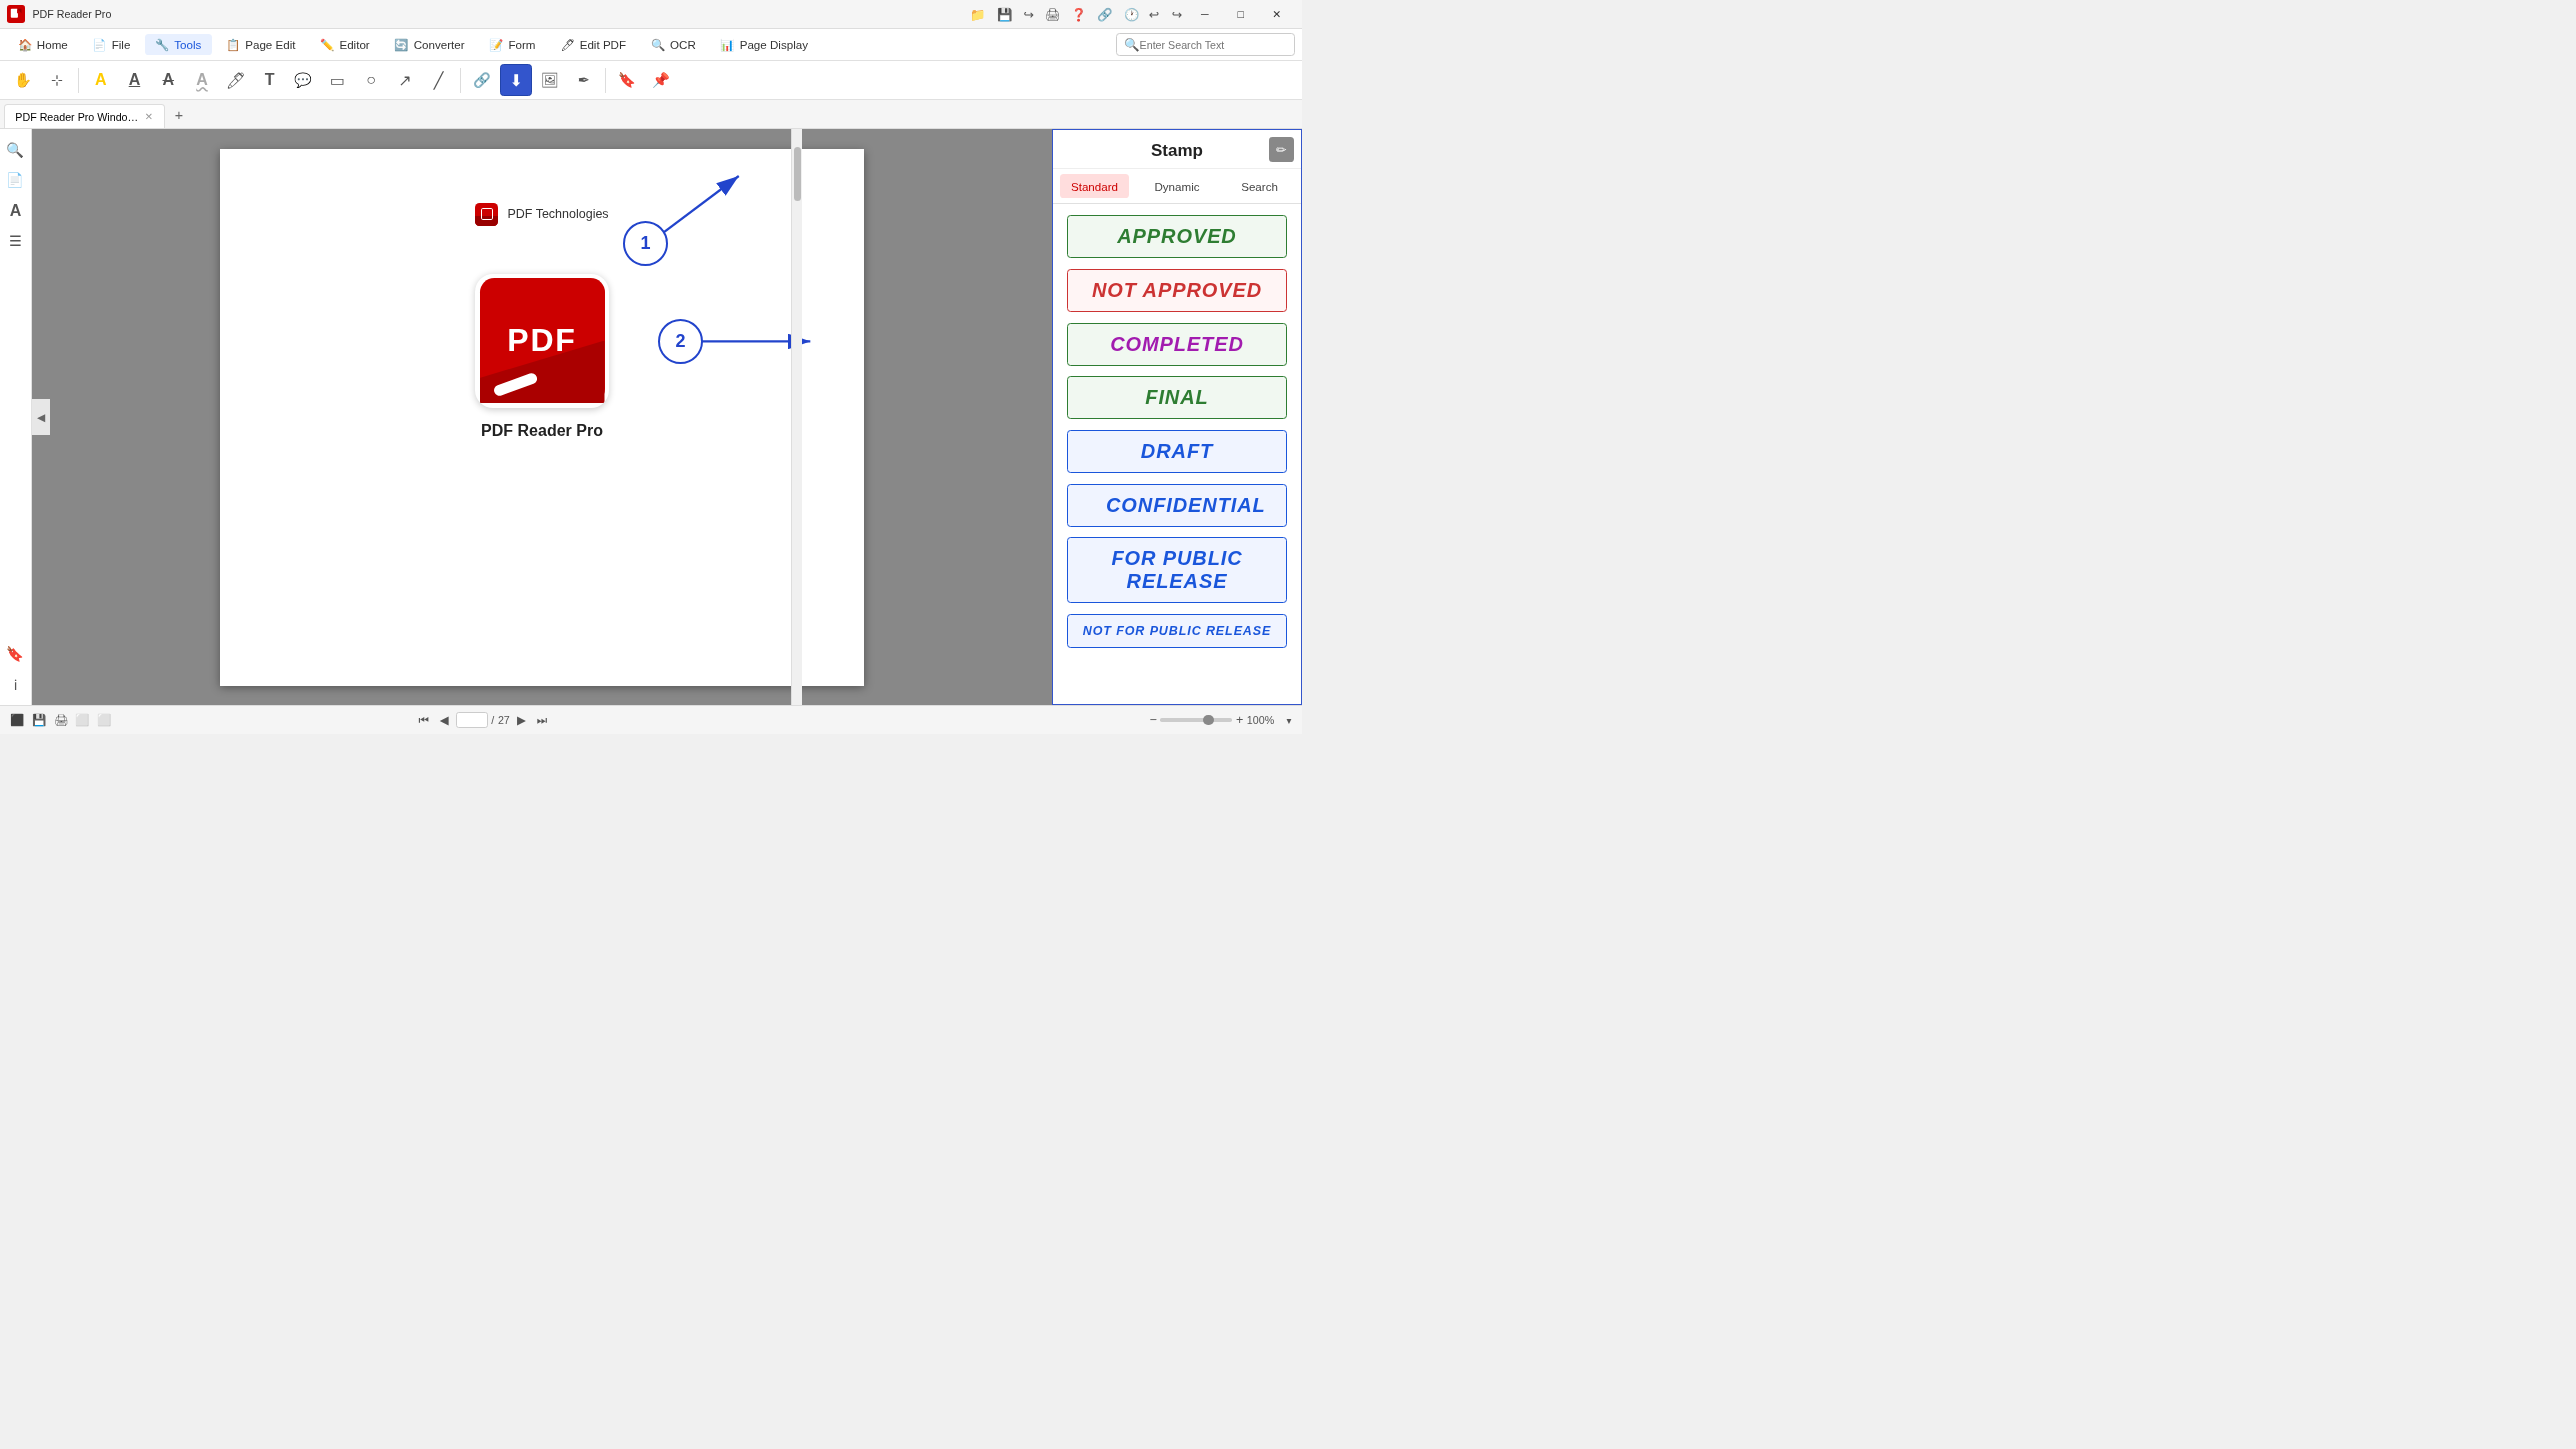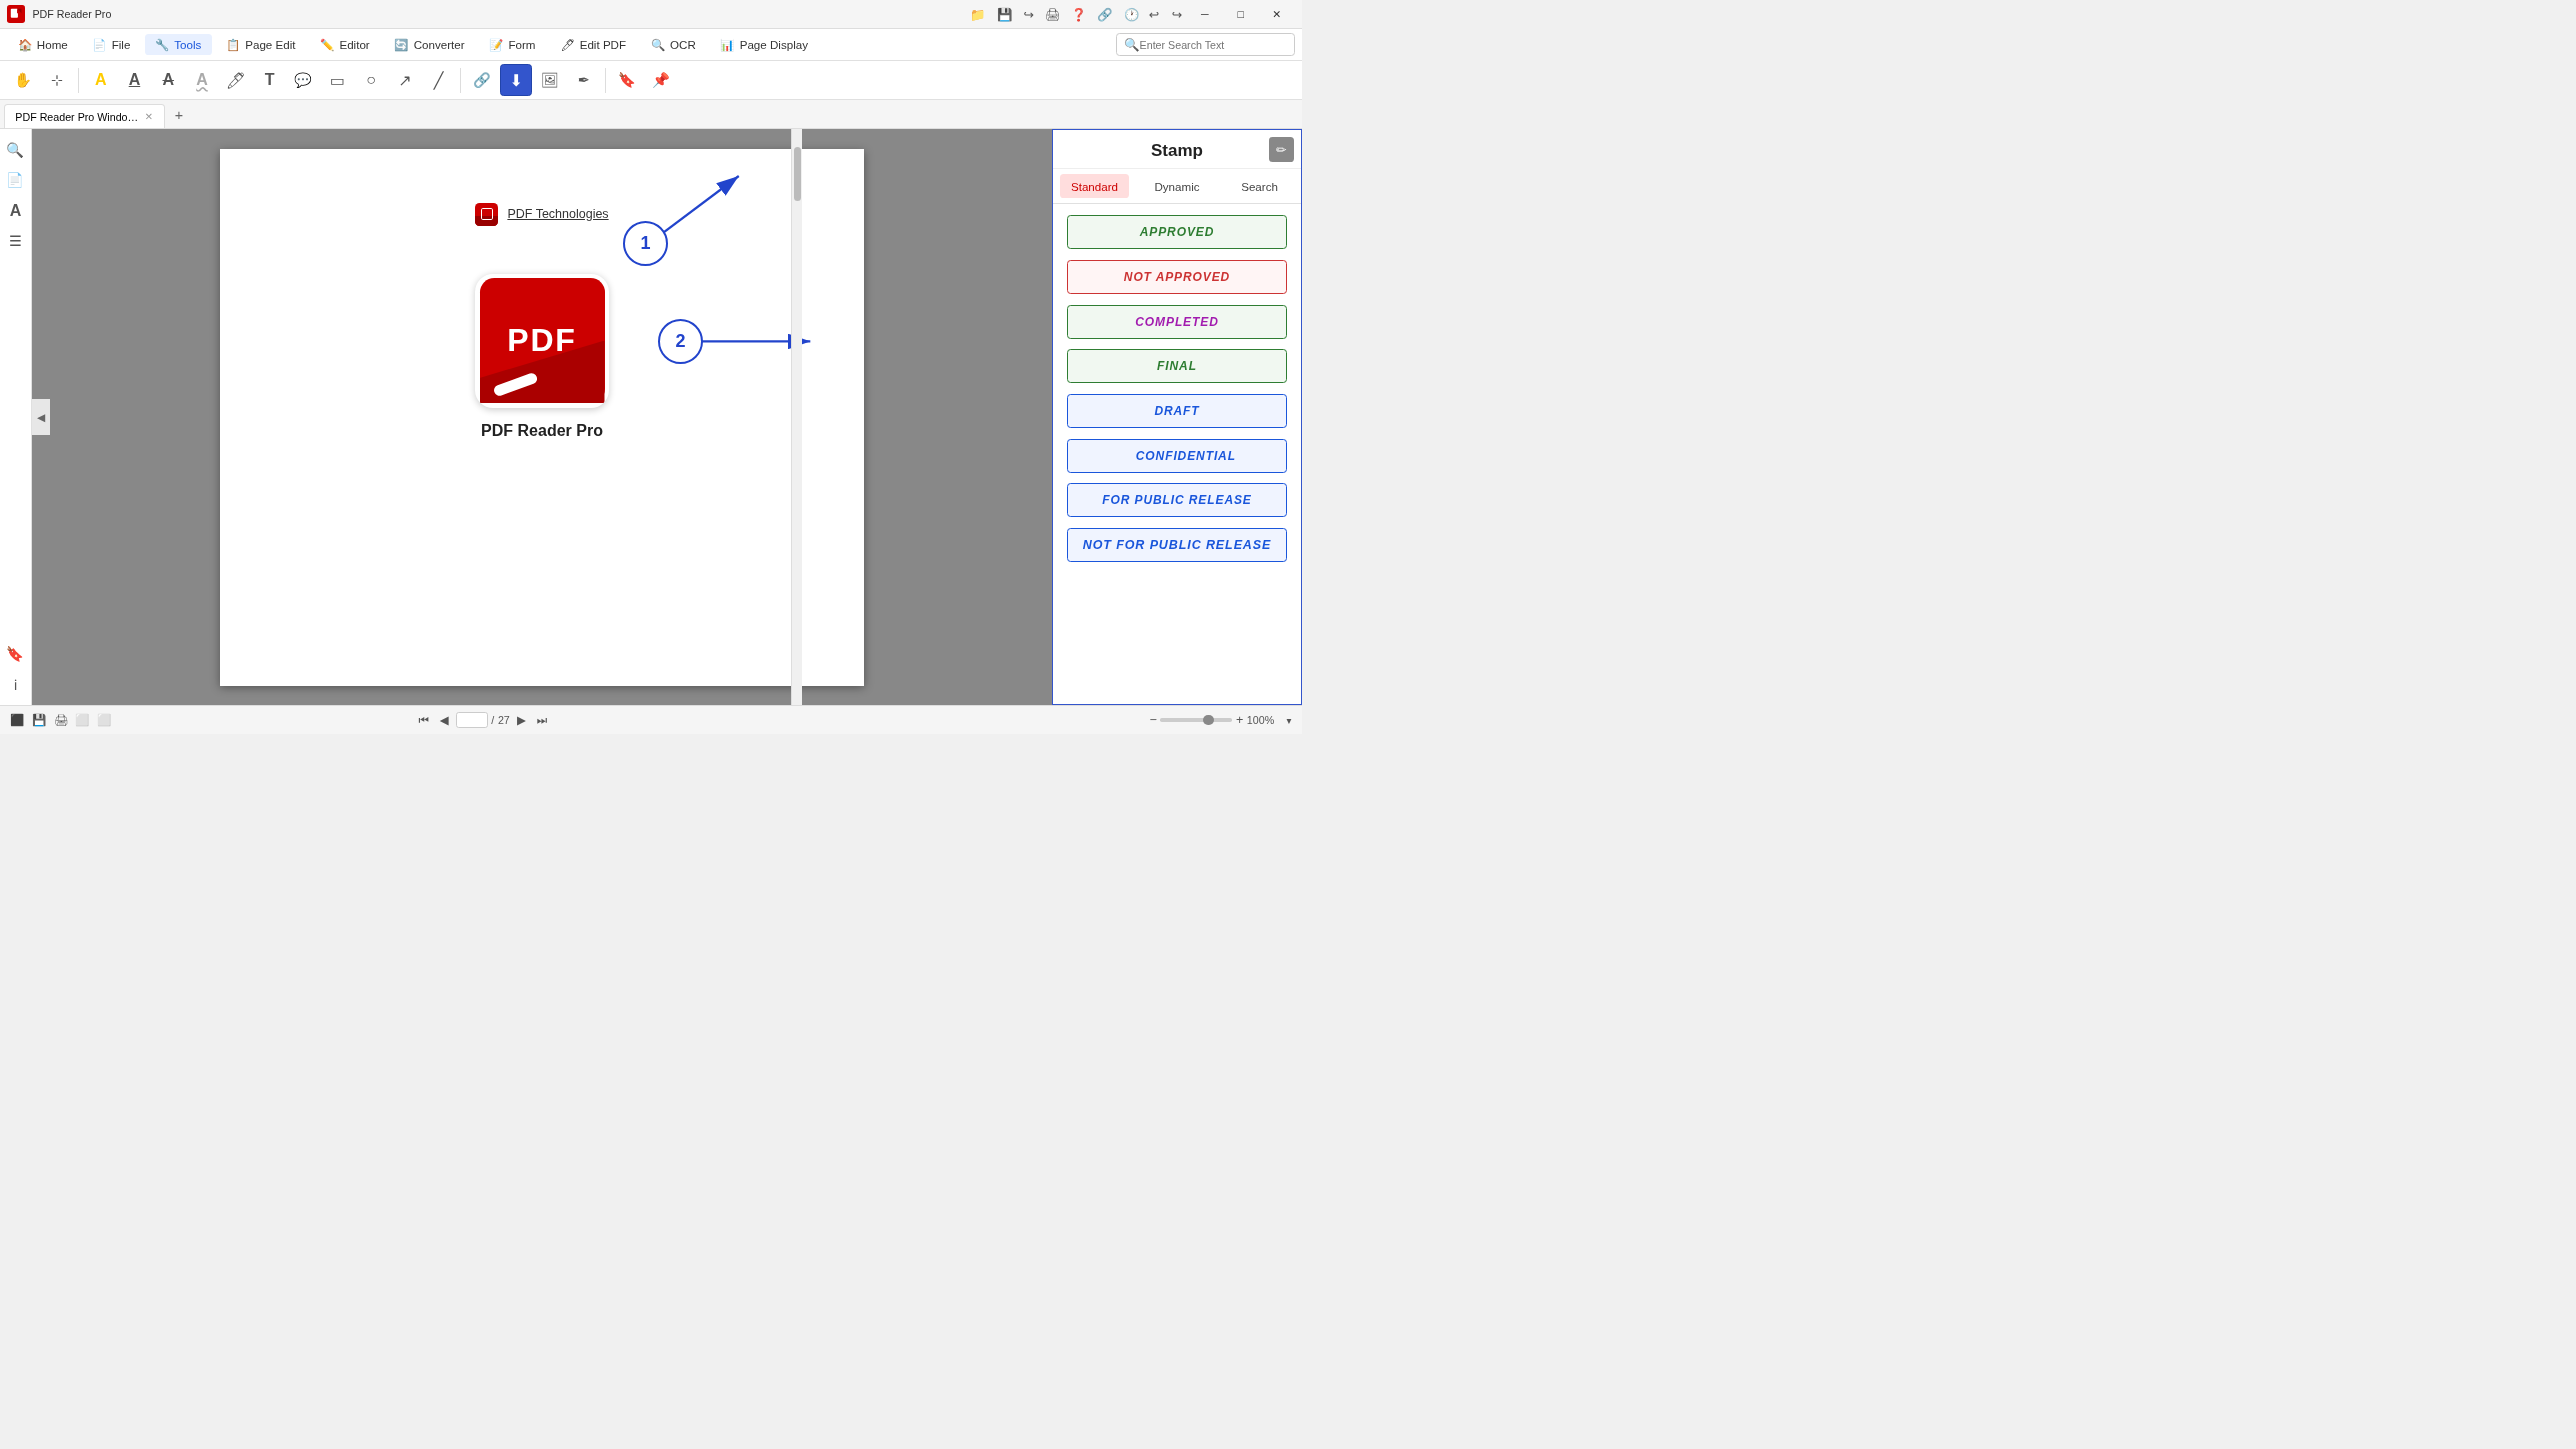--- a/index.html
+++ b/index.html
@@ -309,21 +309,21 @@
       flex-direction: column;
       gap: 10.7px;
     }
 
     .stamp-item {
       border-radius: 3.6px;
       padding: 9px 14.3px;
       text-align: center;
       font-weight: bold;
       font-style: italic;
-      font-size: 12px;
+      font-size: 20px;
       cursor: pointer;
       letter-spacing: 0.9px;
     }
 
     .stamp-approved {
       border: 1.8px solid #2e7d32;
       color: #2e7d32;
       background: #f1f8f1;
     }
     .stamp-not-approved {
@@ -613,21 +613,21 @@
       </div>
 
       <div class="circle-num" style="top:170px; left:438px;">
         <span>2</span>
       </div>
 
       <div class="brand-area">
         <div class="pdf-brand-logo">
           <div class="pdf-brand-inner-icon"></div>
         </div>
-        <span style="font-size:12.5px; color:#333;text-decoration:underline;">PDF Technologies</span>
+        <span style="font-size:12.5px; color:#333;">PDF Technologies</span>
       </div>
 
       <div class="pdf-logo-area">
         <div class="pdf-icon">
           <div class="pdf-icon-inner">
             <span class="pdf-text-label">PDF</span>
           </div>
         </div>
         <div class="pdf-title-text">PDF Reader Pro</div>
       </div>

